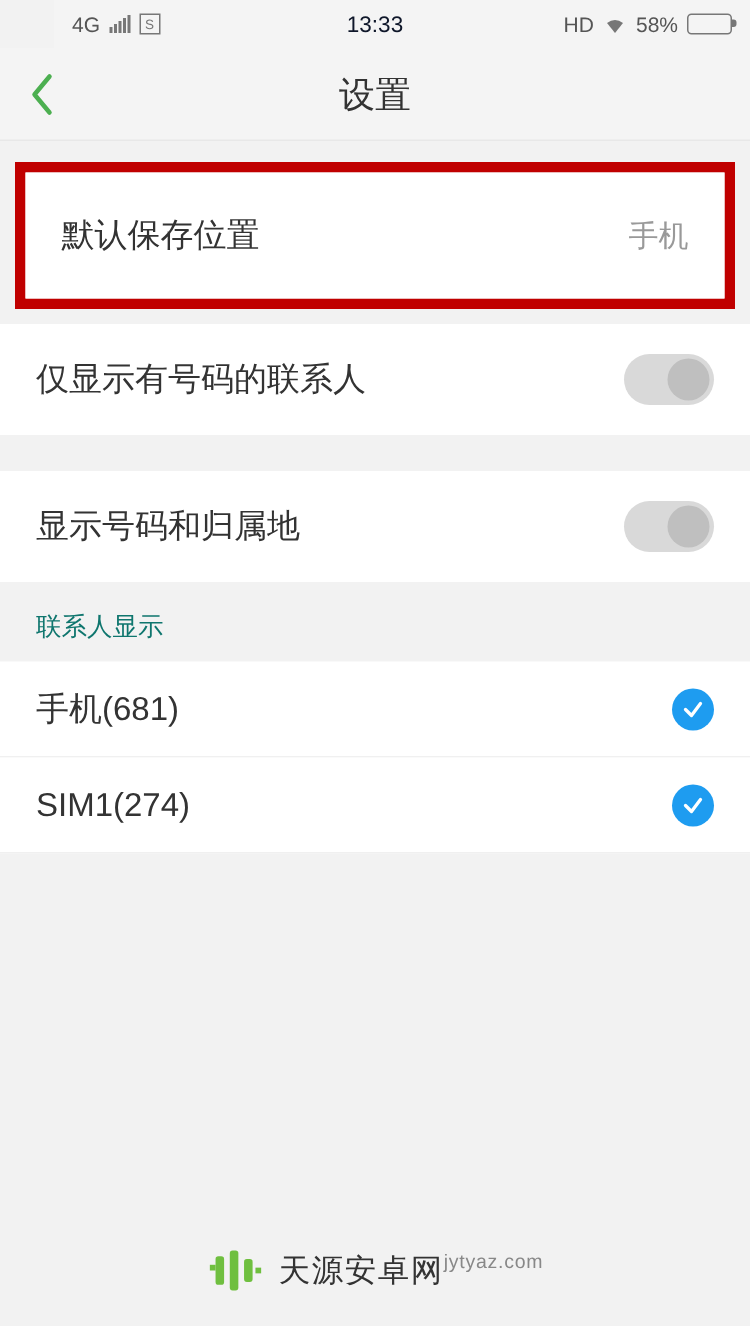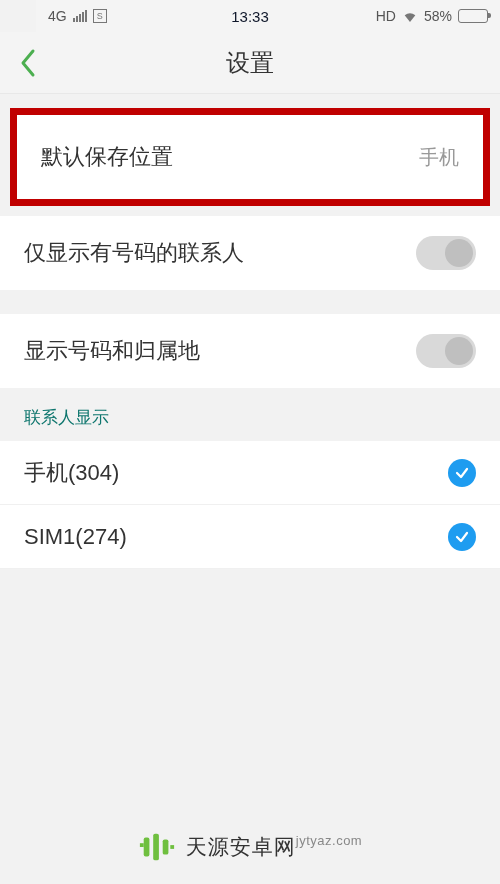--- a/index.html
+++ b/index.html
@@ -261,21 +261,21 @@
 <div class="row">
   <span>显示号码和归属地</span>
   <div class="toggle">
     <div class="toggle-knob"></div>
   </div>
 </div>
 
 <div class="section-header">联系人显示</div>
 
 <div class="list-row">
-  <span>手机(304)</span>
+  <span>手机(681)</span>
   <span class="check-icon">
     <svg width="16" height="16" viewBox="0 0 16 16">
       <path d="M3 8 L7 12 L13 4" stroke="#fff" stroke-width="2.2" fill="none" stroke-linecap="round" stroke-linejoin="round"></path>
     </svg>
   </span>
 </div>
 
 <div class="list-row">
   <span>SIM1(274)</span>
   <span class="check-icon">

